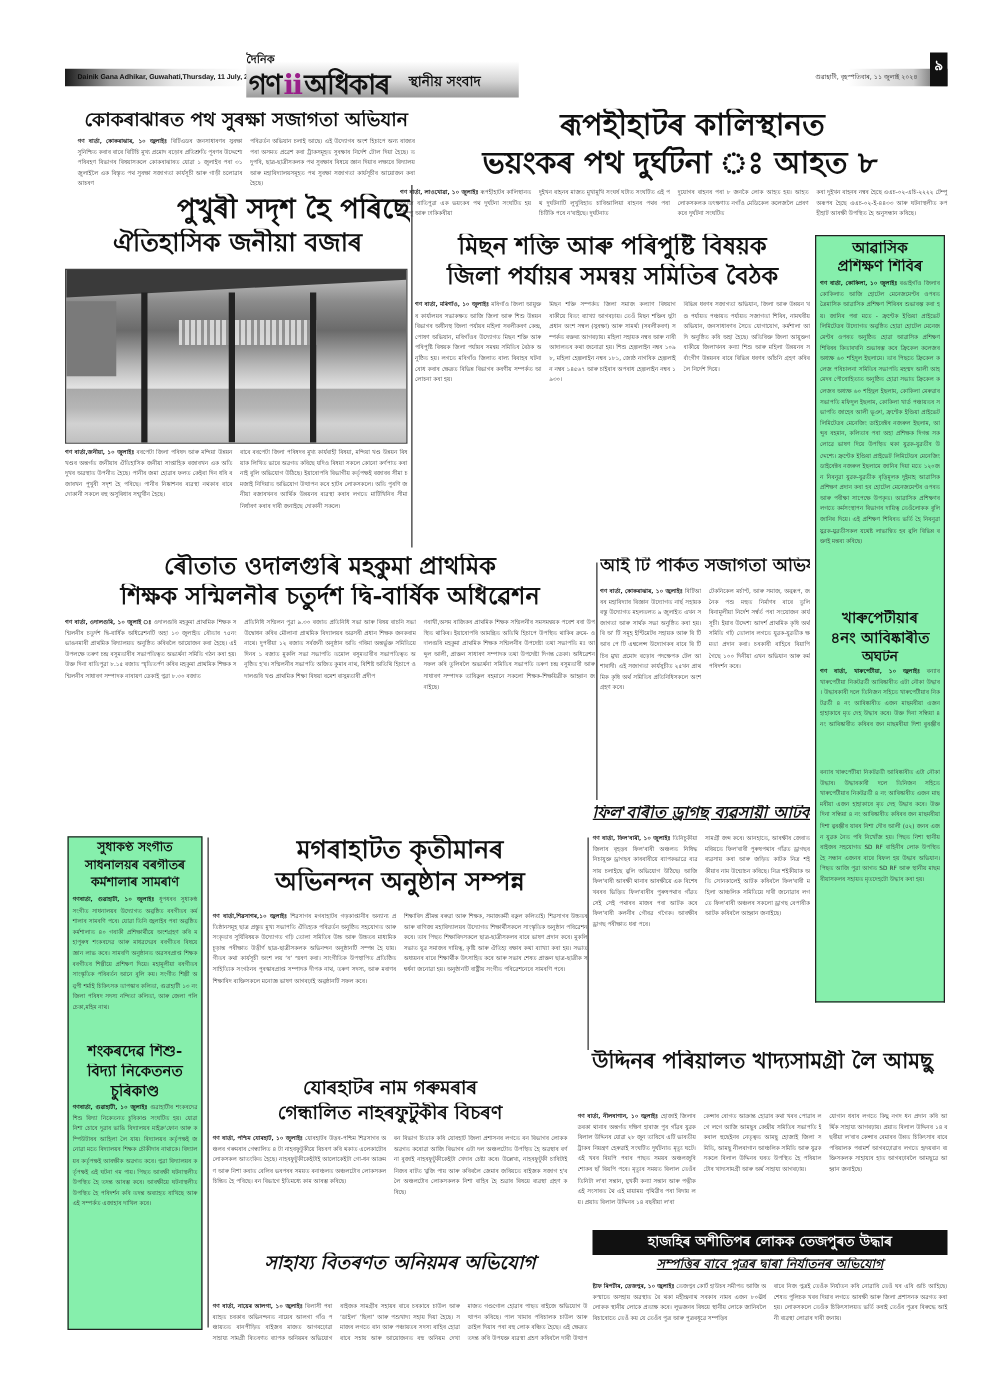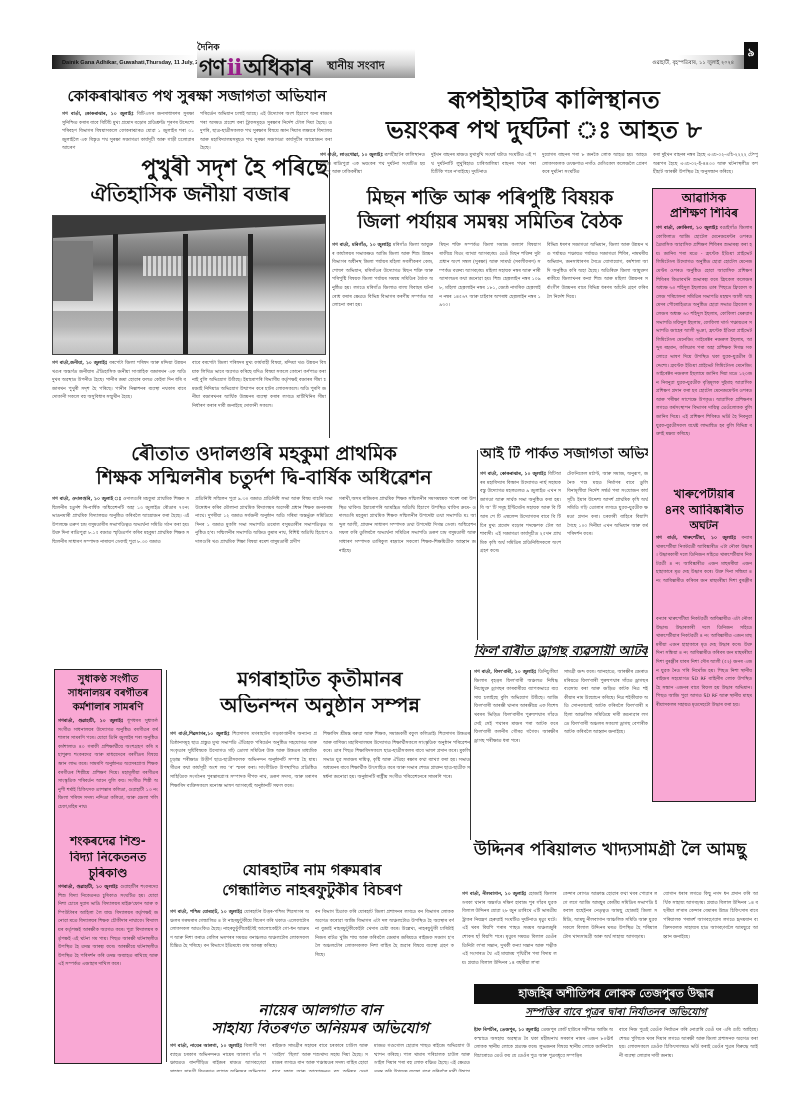--- a/index.html
+++ b/index.html
@@ -29,21 +29,21 @@
     color: #fff; font-size: 11px; font-weight: bold; text-align: center; line-height: 22px; }
 
   
   .art { position: absolute; }
   .hl { font-family: "DejaVu Serif", serif; font-weight: bold; color: #111; text-align: center; line-height: 1.12; white-space: nowrap; overflow: hidden; }
   .hl.italic { font-style: italic; }
   .hl.underline span { text-decoration: underline; }
   .cols { position: absolute; display: flex; gap: 6px; }
   .col { flex: 1; font-size: 4.6px; line-height: 8.6px; color: #333; text-align: justify; overflow: hidden; word-break: break-all; }
   .col b { color: #111; }
-  .boxed { border: 1px solid #222; background: #f9a8d4; }
+  .boxed { border: 1px solid #222; background: #86efac; }
   .vrule { position: absolute; width: 1px; background: #333; }
   .photo { position: absolute; overflow: hidden; border: 1px solid #444;
     background: linear-gradient(180deg, #cfcfcf 0%, #8c8c8c 18%, #6a6a6a 35%, #b7b7b7 55%, #e2e2e2 68%, #8f8f8f 80%, #c6c6c6 100%); }
   .photo .roof { position: absolute; left: 0; top: 0; width: 100%; height: 22px; background: #3a3a3a; transform: skewY(-3deg); transform-origin: left; }
   .photo .post { position: absolute; top: 18px; width: 5px; height: 140px; background: #222; }
   .photo .shed { position: absolute; left: 90px; top: 40px; width: 110px; height: 20px;
     background: repeating-linear-gradient(90deg, #eee 0 3px, #999 3px 5px); opacity: .8; }
   .photo .water { position: absolute; left: 0; top: 95px; width: 100%; height: 70px;
     background: linear-gradient(180deg, #9c9c9c, #dcdcdc 40%, #8a8a8a 100%); opacity: .8; }
   .photo .wall { position: absolute; left: 0; top: 25px; width: 40px; height: 60px; background: #7a7a7a; }
@@ -188,21 +188,20 @@
   <div class="art" style="left:410px;top:800px;width:296px;height:170px;">
     <div class="hl" style="font-size:17px;height:22px;">উদ্দিনৰ পৰিয়ালত খাদ্যসামগ্ৰী লৈ আমছু</div>
     <div class="cols" style="left:0;top:50px;width:296px;height:110px;">
       <div class="col"><b>গণ বাৰ্তা, নীলবাগান, ১০ জুলাইঃ</b> <span>হোজাই জিলাৰ ডবকা থানাৰ অন্তৰ্গত দক্ষিণ হাবাজ পুৰ গাঁৱৰ যুৱক বিলাল উদ্দিনৰ যোৱা ২৮ জুন তাৰিখে এটি ভাৰতীয় ট্ৰাকৰ নিয়ন্ত্ৰণ হেৰুৱাই সংঘটিত দুৰ্ঘটনাত মৃত্যু ঘটে। এই খবৰ বিয়পি পৰাৰ পাছত সময়ৰ অঞ্চলজুৰি শোকৰ ছাঁ বিয়পি পৰে। মৃত্যুৰ সময়ত বিলাল তেওঁৰ তিনিটা ল'ৰা সন্তান, দুখৰ্কী কন্যা সন্তান আৰু পত্নীক এই সংসাৰত থৈ এই মায়াময় পৃথিৱীৰ পৰা বিদায় লয়। প্ৰয়াত বিলাল উদ্দিনৰ ১৪ বছৰীয়া ল'ৰা</span></div>
       <div class="col">কেন্সাৰ ৰোগত আক্ৰান্ত হোৱাৰ কথা খবৰ পোৱাৰ লগে লগে আজি আমছুৰ কেন্দ্ৰীয় সমিতিৰ সভাপতি ইকবাল হুছেইনৰ নেতৃত্বত আমছু হোজাই জিলা সমিতি, আমছু নীলবাগান আঞ্চলিক সমিতি আৰু যুৱকসকলে বিলাল উদ্দিনৰ ঘৰত উপস্থিত হৈ পৰিয়ালটোৰ খাদ্যসামগ্ৰী আৰু অৰ্থ সাহায্য আগবঢ়ায়।</div>
       <div class="col">যোগান ধৰাৰ লগতে কিছু নগদ ধন প্ৰদান কৰি আৰ্থিক সাহায্য আগবঢ়ায়। প্ৰয়াত বিলাল উদ্দিনৰ ১৪ বছৰীয়া ল'ৰাৰ কেন্সাৰ বেমাৰৰ উন্নত চিকিৎসাৰ বাবে পৰিয়ালক পৰামৰ্শ আগবঢ়োৱাৰ লগতে হৃদয়বান ব্যক্তিসকলক সাহায্যৰ হাত আগবঢ়াবলৈ আমছুৱে আহ্বান জনাইছে।</div>
     </div>
   </div>
 
   <div class="art" style="left:118px;top:962px;width:300px;height:68px;">
-    <div class="hl italic" style="font-size:15px;height:18px;">নায়েৰ আলগাত বান</div>
     <div class="hl italic" style="font-size:15px;height:18px;">সাহায্য বিতৰণত অনিয়মৰ অভিযোগ</div>
     <div class="cols" style="left:0;top:40px;width:300px;height:30px;">
       <div class="col"><b>গণ বাৰ্তা, নায়েৰ আলগা, ১০ জুলাইঃ</b> <span>বিলাসী পৰা ব্যাহত চৰকাৰ অভিনন্দনত নায়েৰ আলগা গাঁও পঞ্চায়তত বানপীড়িত ৰাইজৰ মাজত আগবঢ়োৱা সাহায্য সামগ্ৰী বিতৰণত ব্যাপক অনিয়মৰ অভিযোগ উত্থাপন হৈছে। উক্তাঞ্চলৰ পানীয়ে পানী বাৰিষা বাইজক বিতৰণ কৰা সাহায্য সামগ্ৰীত দুৰ্নীতি হোৱাই অভিযোগ</span></div>
       <div class="col">ৰাইজক সামগ্ৰীৰ সহায়ৰ বাবে চৰকাৰে চাউল আৰু ‘ডাইল’ ‘ছিলা’ আৰু পশুখাদ্য সহায় দিয়া হৈছে। সমাজৰ লগতে বান আৰু পঞ্চায়তৰ সদস্য বাহিৰ হোৱা বাবে সহায় আৰু আয়োজনত বহু অনিয়ম দেখা গৈছে। বানপীড়িত ৰাইজক সামগ্ৰী বিতৰণ কৰাৰ লগতে নোহোৱা পৰিমাণত দিয়া হৈছে।</div>
       <div class="col">মাজত গণ্ডগোল হোৱাৰ পাছত ৰাইজে অভিযোগ উত্থাপন কৰিছে। পাল খামাৰ পৰিচালক চাউল আৰু ডাইল দিয়াৰ পৰা বহু লোক বঞ্চিত হৈছে। এই ক্ষেত্ৰত তদন্ত কৰি উপযুক্ত ব্যৱস্থা গ্ৰহণ কৰিবলৈ দাবী উত্থাপন কৰিছে ৰাইজে। আঞ্চলিক প্ৰশাসনে ব্যৱস্থা লোৱাৰ প্ৰয়োজনীয়তা অনুভৱ কৰিছে।</div>
     </div>
   </div>
 
   <div class="art" style="left:422px;top:944px;width:284px;height:86px;">
     <div class="hl blackband" style="font-size:11px;height:20px;line-height:20px;">হাজহিৰ অশীতিপৰ লোকক তেজপুৰত উদ্ধাৰ</div>

